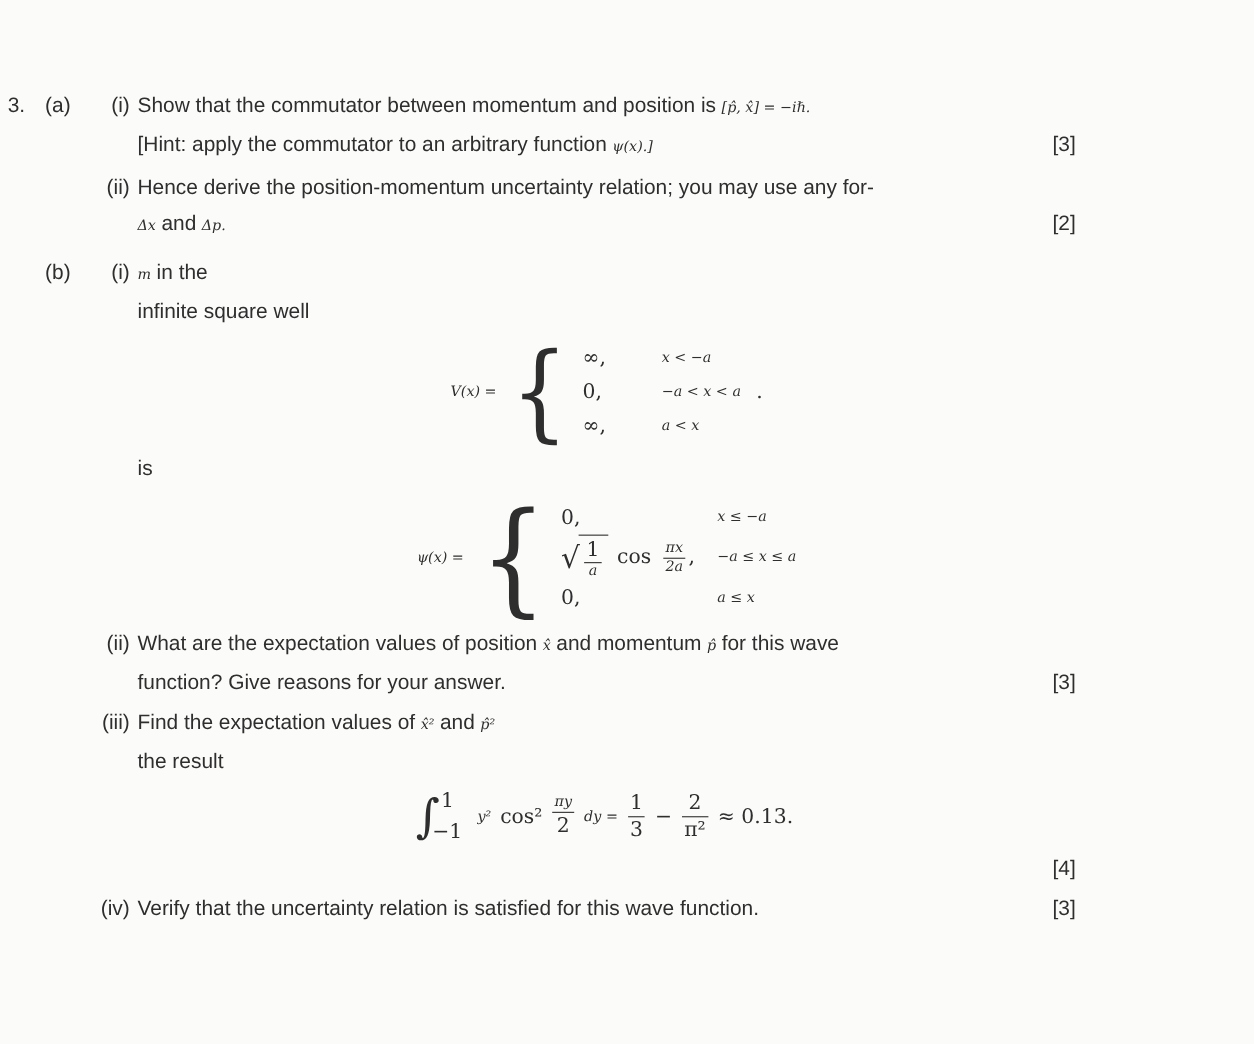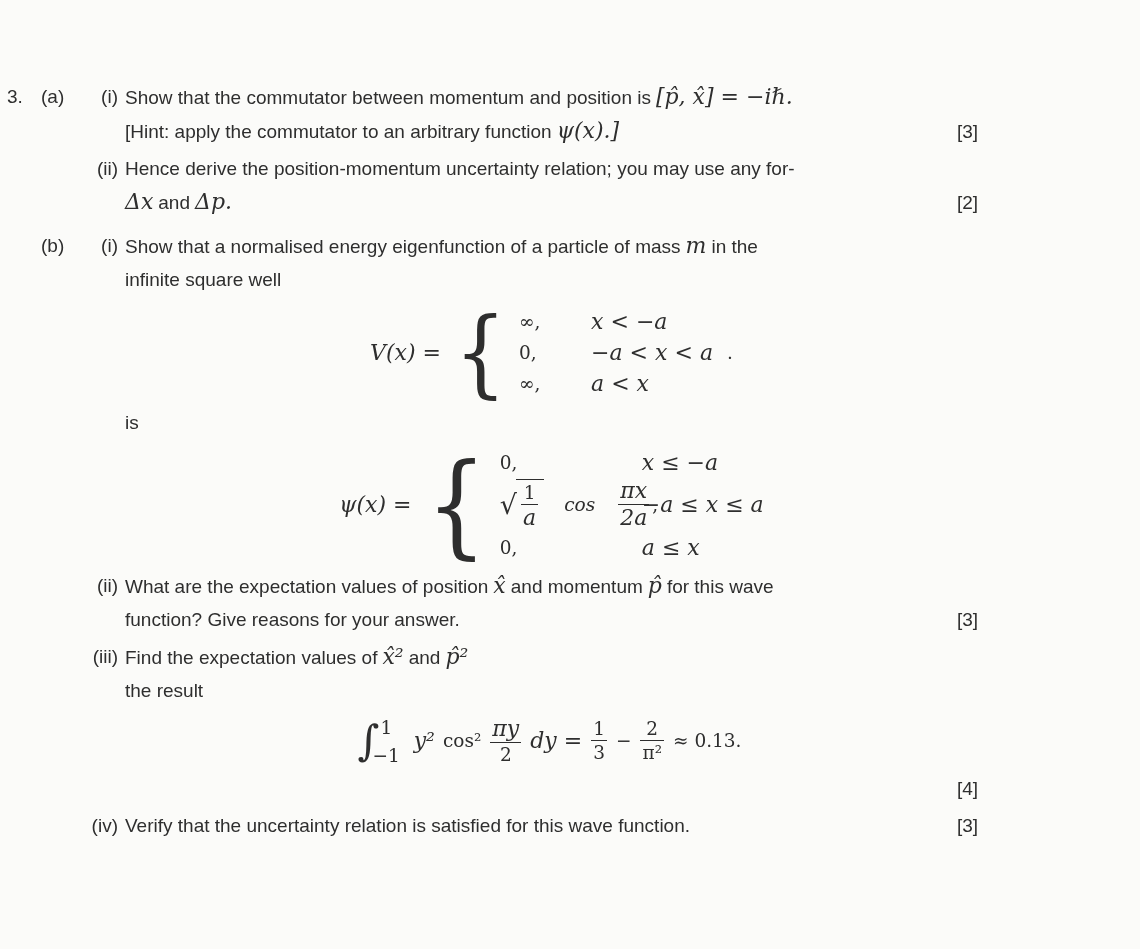--- a/index.html
+++ b/index.html
@@ -19,21 +19,21 @@
     align-items:baseline;
     column-gap:5px;
     line-height:33px;
     min-height:33px;
     white-space:nowrap;
   }
   .lab{position:absolute;top:0;}
   .lab.num{left:-118px;}
   .lab.part{left:-84px;}
   .lab.sub{left:-49px;width:42px;text-align:right;}
-  .math{font-family:"DejaVu Serif",serif;font-style:italic;font-size:22px;}
+  .math{font-family:"DejaVu Serif",serif;font-style:italic;font-size:13px;}
   .rm{font-family:"DejaVu Serif",serif;font-style:normal;font-size:18.5px;}
   .marks{margin-left:auto;}
   .block{margin-top:4px;}
   .block.bigger{margin-top:10px;}
 
   
   .eqblock{
     display:flex;justify-content:center;align-items:center;
     margin:8px 0 6px 0;
     font-family:"DejaVu Serif",serif;
@@ -62,21 +62,21 @@
     text-align:center;vertical-align:middle;
     font-size:13.5px;line-height:1.2;
     margin:0 3px;
   }
   .frac .fd{border-top:1px solid currentColor;padding:0 2px;}
   .frac .fn{padding:0 2px;}
   .frac.disp{font-size:15px;line-height:1.25;margin:0 5px;}
 
   .sqrt-sym{font-size:27px;font-style:normal;margin-right:-1px;line-height:1;}
   .sqrt-arg{display:inline-flex;border-top:1.4px solid currentColor;padding:2px 3px 0 2px;}
-  .cosfn{margin:0 20px;font-style:italic;}
+  .cosfn{margin:0 8px;}
 
   .int{font-size:42px;line-height:48px;font-style:normal;}
   .limits{
     display:flex;flex-direction:column;justify-content:space-between;
     height:50px;font-size:13px;margin-right:10px;
   }
   .lsup{margin-left:1px;margin-top:1px;}
   .lsub{margin-left:-7px;}
   .eqgap{margin:0 4px;}
 </style>
@@ -111,21 +111,20 @@
         <span class="txt">and</span>
         <span class="math">Δp.</span>
         <span class="marks">[2]</span>
       </div>
     </div>
 
     <div class="block bigger">
       <div class="line">
         <span class="lab part">(b)</span>
         <span class="lab sub">(i)</span>
-        <span class="txt">Show that a normalised energy eigenfunction of a particle of mass</span>
         <span class="math">m</span>
         <span class="txt">in the</span>
       </div>
       <div class="line">
         <span class="txt">infinite square well</span>
       </div>
 
       <div class="eqblock">
         <span class="math lhs">V(x) =</span>
         <span class="brace b3">{</span>

